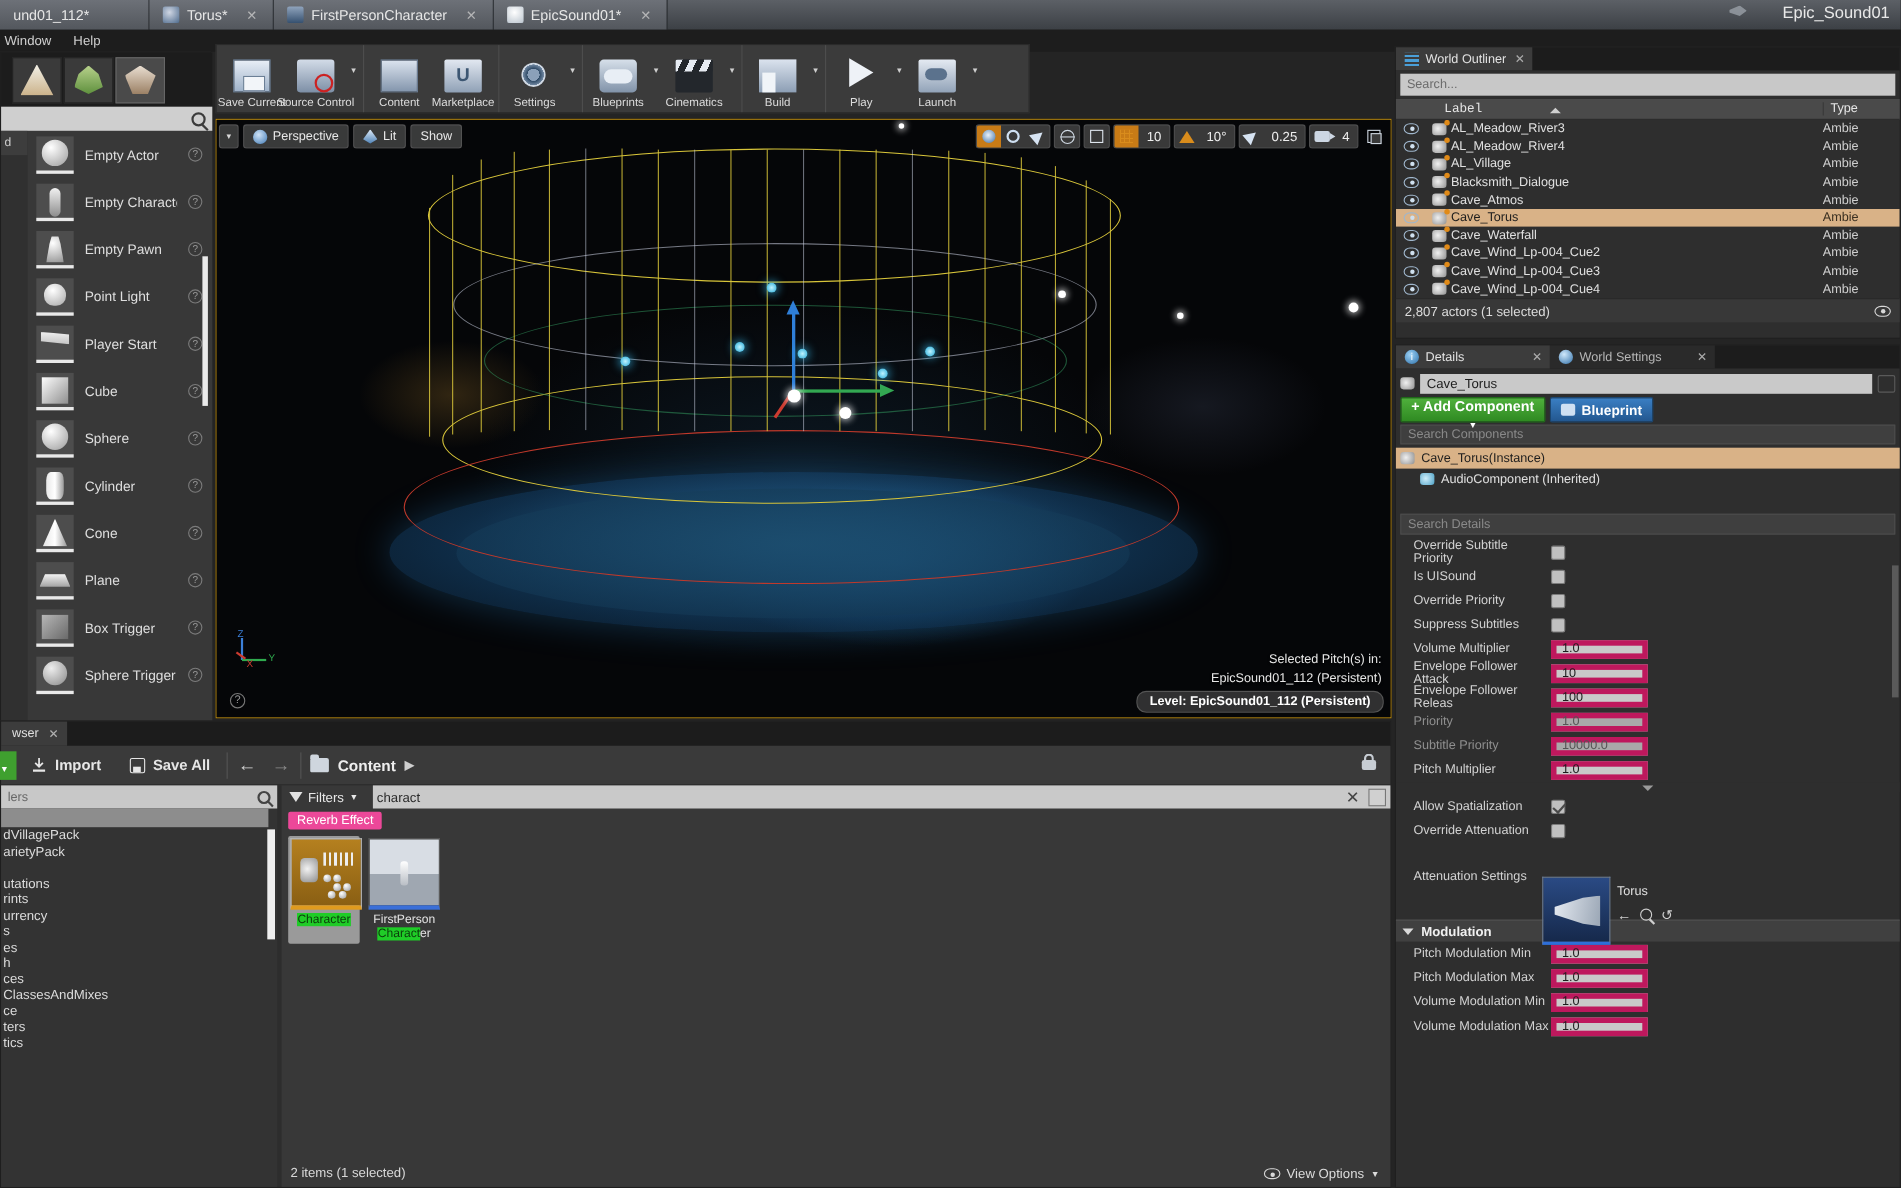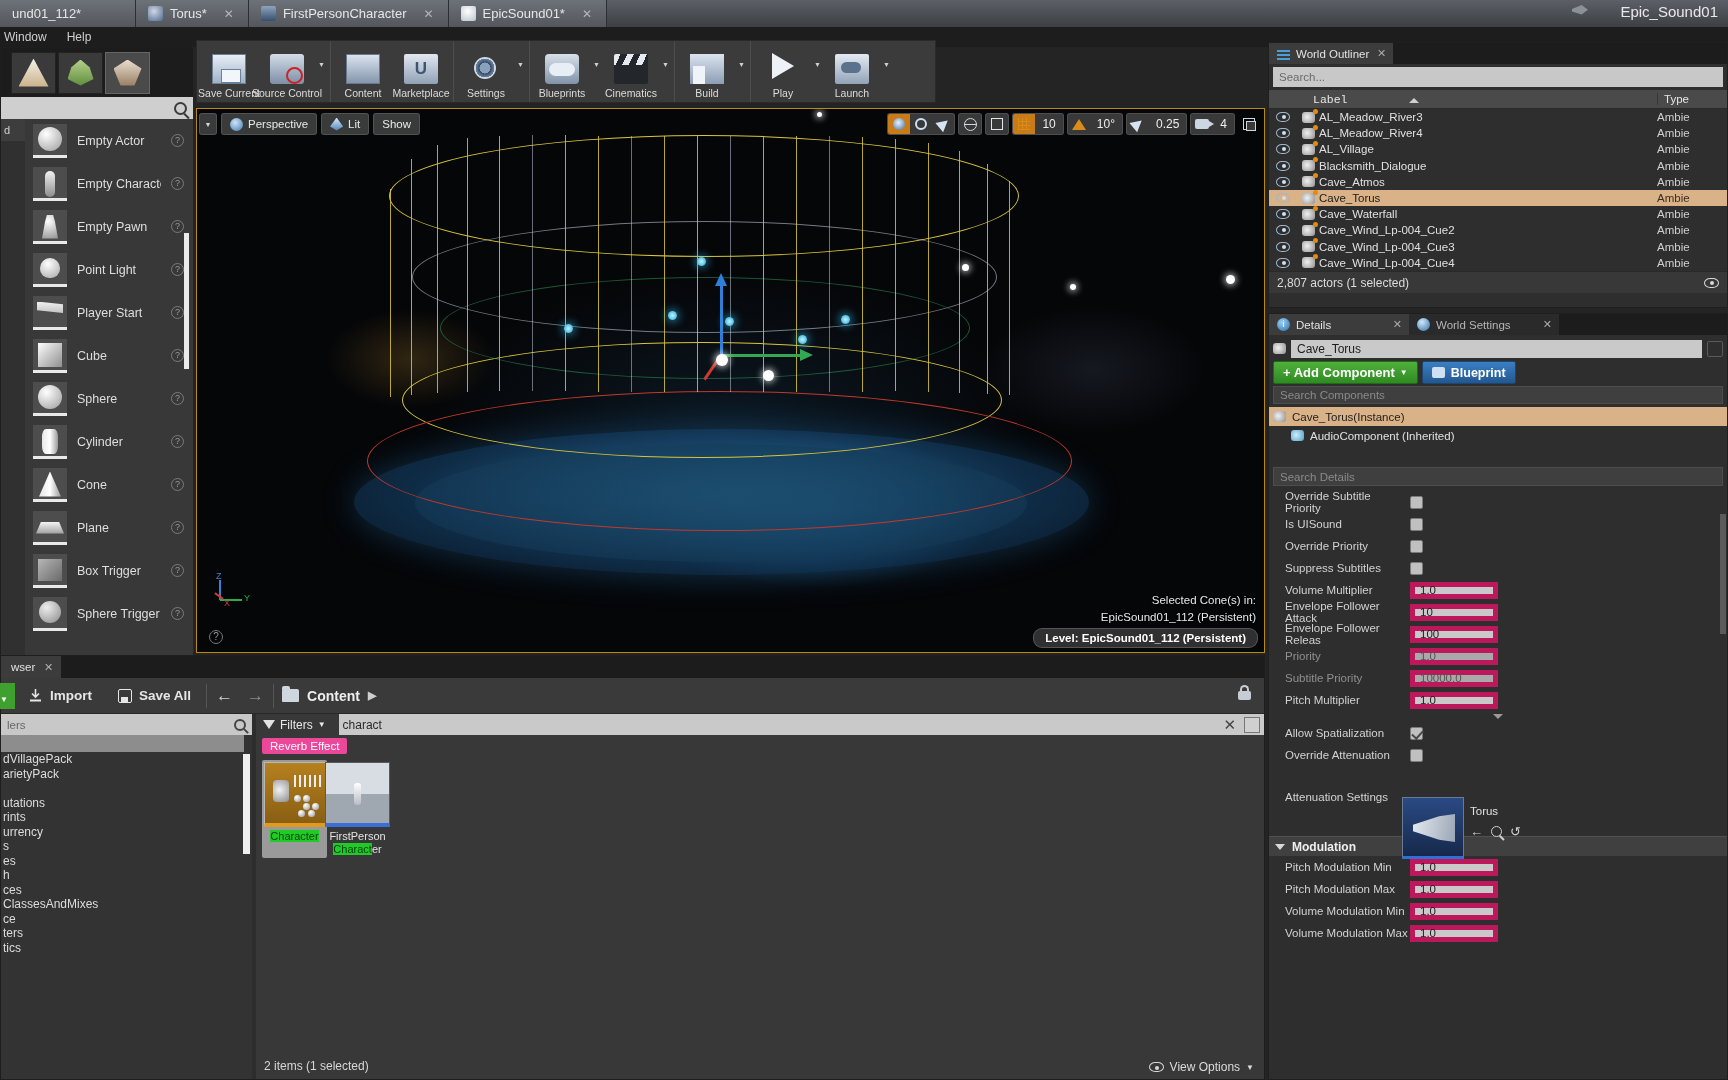--- a/index.html
+++ b/index.html
@@ -224,21 +224,21 @@
   .cb-right{ position:absolute; left:255px; top:58px; right:0; bottom:0; background:#383838;}
   .cb-filterbar{ position:absolute; left:0; top:0; right:0; height:21px; display:flex; align-items:center; gap:6px;}
   .filters-btn{ display:flex; align-items:center; gap:5px; font-size:12px; color:#e8e8e8; padding:0 7px; cursor:pointer;}
   .funnel{ width:0;height:0;border-left:6px solid transparent;border-right:6px solid transparent;border-top:9px solid #e2e2e2;}
   .cb-searchbox{ flex:1; height:21px; background:#c9c9c9; display:flex; align-items:center;
      padding:0 4px; font-size:12px; color:#2a2a2a; position:relative;}
   .cb-clear{ position:absolute; right:28px; font-size:15px; color:#444; cursor:pointer;}
   .cb-savesearch{ width:16px;height:16px; position:absolute; right:4px; background:#d0d0d0; border:1px solid #777;}
   .cb-chipbar{ position:absolute; left:0; top:22px; height:20px; display:flex; align-items:center; padding-left:6px;}
   .chip{ background:#ec4899; border-radius:2px; padding:2px 8px; font-size:11.5px; color:#fff;}
-  .cb-grid{ position:absolute; left:8px; top:48px; display:flex; gap:0;}
+  .cb-grid{ position:absolute; left:8px; top:48px; display:flex; gap:10px;}
   .asset{ width:65px; cursor:pointer;}
   .asset .th{ width:65px; height:65px; border:1px solid #5a5a5a; position:relative; overflow:hidden;}
   .asset.sel .th{ border-color:#b8b8b8;}
   .asset.sel{ background:#9a9a9a; padding:2px; border-radius:2px; margin:-2px;}
   .th-sound{ background:linear-gradient(#b5801f,#8a5f13); border-bottom:4px solid #e09b1e !important;}
   .th-char{ background:linear-gradient(#d8dde4 52%,#9fa7b1 52%); border-bottom:4px solid #3a6fd8 !important;}
   .spk{position:absolute;left:8px;top:17px;width:16px;height:22px;background:radial-gradient(circle at 40% 45%,#f2f2f2,#8c8c8c);border-radius:4px;}
   .wave{position:absolute;right:6px;top:12px;width:28px;height:12px;
      background:repeating-linear-gradient(90deg,#eee 0 2px,transparent 2px 5px);}
   .dots{position:absolute;right:6px;bottom:8px;width:30px;height:20px;}
@@ -293,21 +293,21 @@
 
   
   .details{ position:absolute; left:1268px; top:313px; width:460px; height:767px;
      background:#2e2e2e; border:1px solid #1f1f1f;}
   .d-namerow{ height:21px; display:flex; align-items:center; gap:5px; padding:0 4px; margin-top:3px;}
   .d-namebox{ flex:1; height:18px; background:#c9c9c9; color:#1d1d1d; font-size:12px;
      display:flex; align-items:center; padding-left:6px;}
   .d-lock{ width:16px;height:16px; border:1px solid #5a5a5a; border-radius:2px;}
   .d-addrow{ height:27px; display:flex; align-items:center; gap:4px; padding:2px 4px;}
   .btn-add{ background:linear-gradient(#4fb03c,#2f8a22); border:1px solid #1f6b18; border-radius:2px;
-     height:23px; display:flex; align-items:center; padding:0 9px; color:#fff; font-size:13px; font-weight:bold; gap:5px;}
+     height:23px; display:flex; align-items:center; padding:0 9px; color:#fff; font-size:13px; font-weight:bold; gap:5px;flex-direction:column;}
   .btn-bp{ background:linear-gradient(#3a7fc4,#23578f); border:1px solid #1b4670; border-radius:2px;
      height:23px; display:flex; align-items:center; padding:0 9px; color:#fff; font-size:12.5px; font-weight:bold; gap:6px;}
   .d-compsearch{ height:18px; margin:0 4px; background:#3f3f3f; border:1px solid #4d4d4d;
      font-size:11.5px; color:#8a8a8a; display:flex; align-items:center; padding-left:6px;}
   .comprow{ height:19px; display:flex; align-items:center; gap:6px; font-size:11.5px; color:#e0e0e0; padding-left:4px;}
   .comprow.sel{ background:#d9b287; color:#1d1d1d;}
   .comprow.ind{ padding-left:22px;}
   .compico{ width:13px;height:11px;background:radial-gradient(circle at 40% 45%,#f0f0f0,#8e8e8e);border-radius:3px;}
   .compico.blue{ background:radial-gradient(circle at 40% 45%,#cfeefb,#4a9fc4);}
   .d-detsearch{ height:19px; margin:22px 4px 0; background:#3f3f3f; border:1px solid #4d4d4d;
@@ -669,21 +669,21 @@
             <span class="gl-cam"></span>
           </div>
         <div class="vr-val">4</div>
       </div>
       <div class="vr-b" style="background:transparent;">
           <span class="gl-max"></span>
         </div>
     </div>
 
     <div class="vp-overlay">
-      <div>Selected Cone(s) in:</div>
+      <div>Selected Pitch(s) in:</div>
       <div>EpicSound01_112 (Persistent)</div>
     </div>
     <div class="vp-levelchip">Level:  EpicSound01_112 (Persistent)</div>
   </div>
 
   <div class="cbrowser">
     <div class="cb-tabrow">
       <div class="cb-tab">
         <span>wser</span>
         <span class="x">✕</span>

